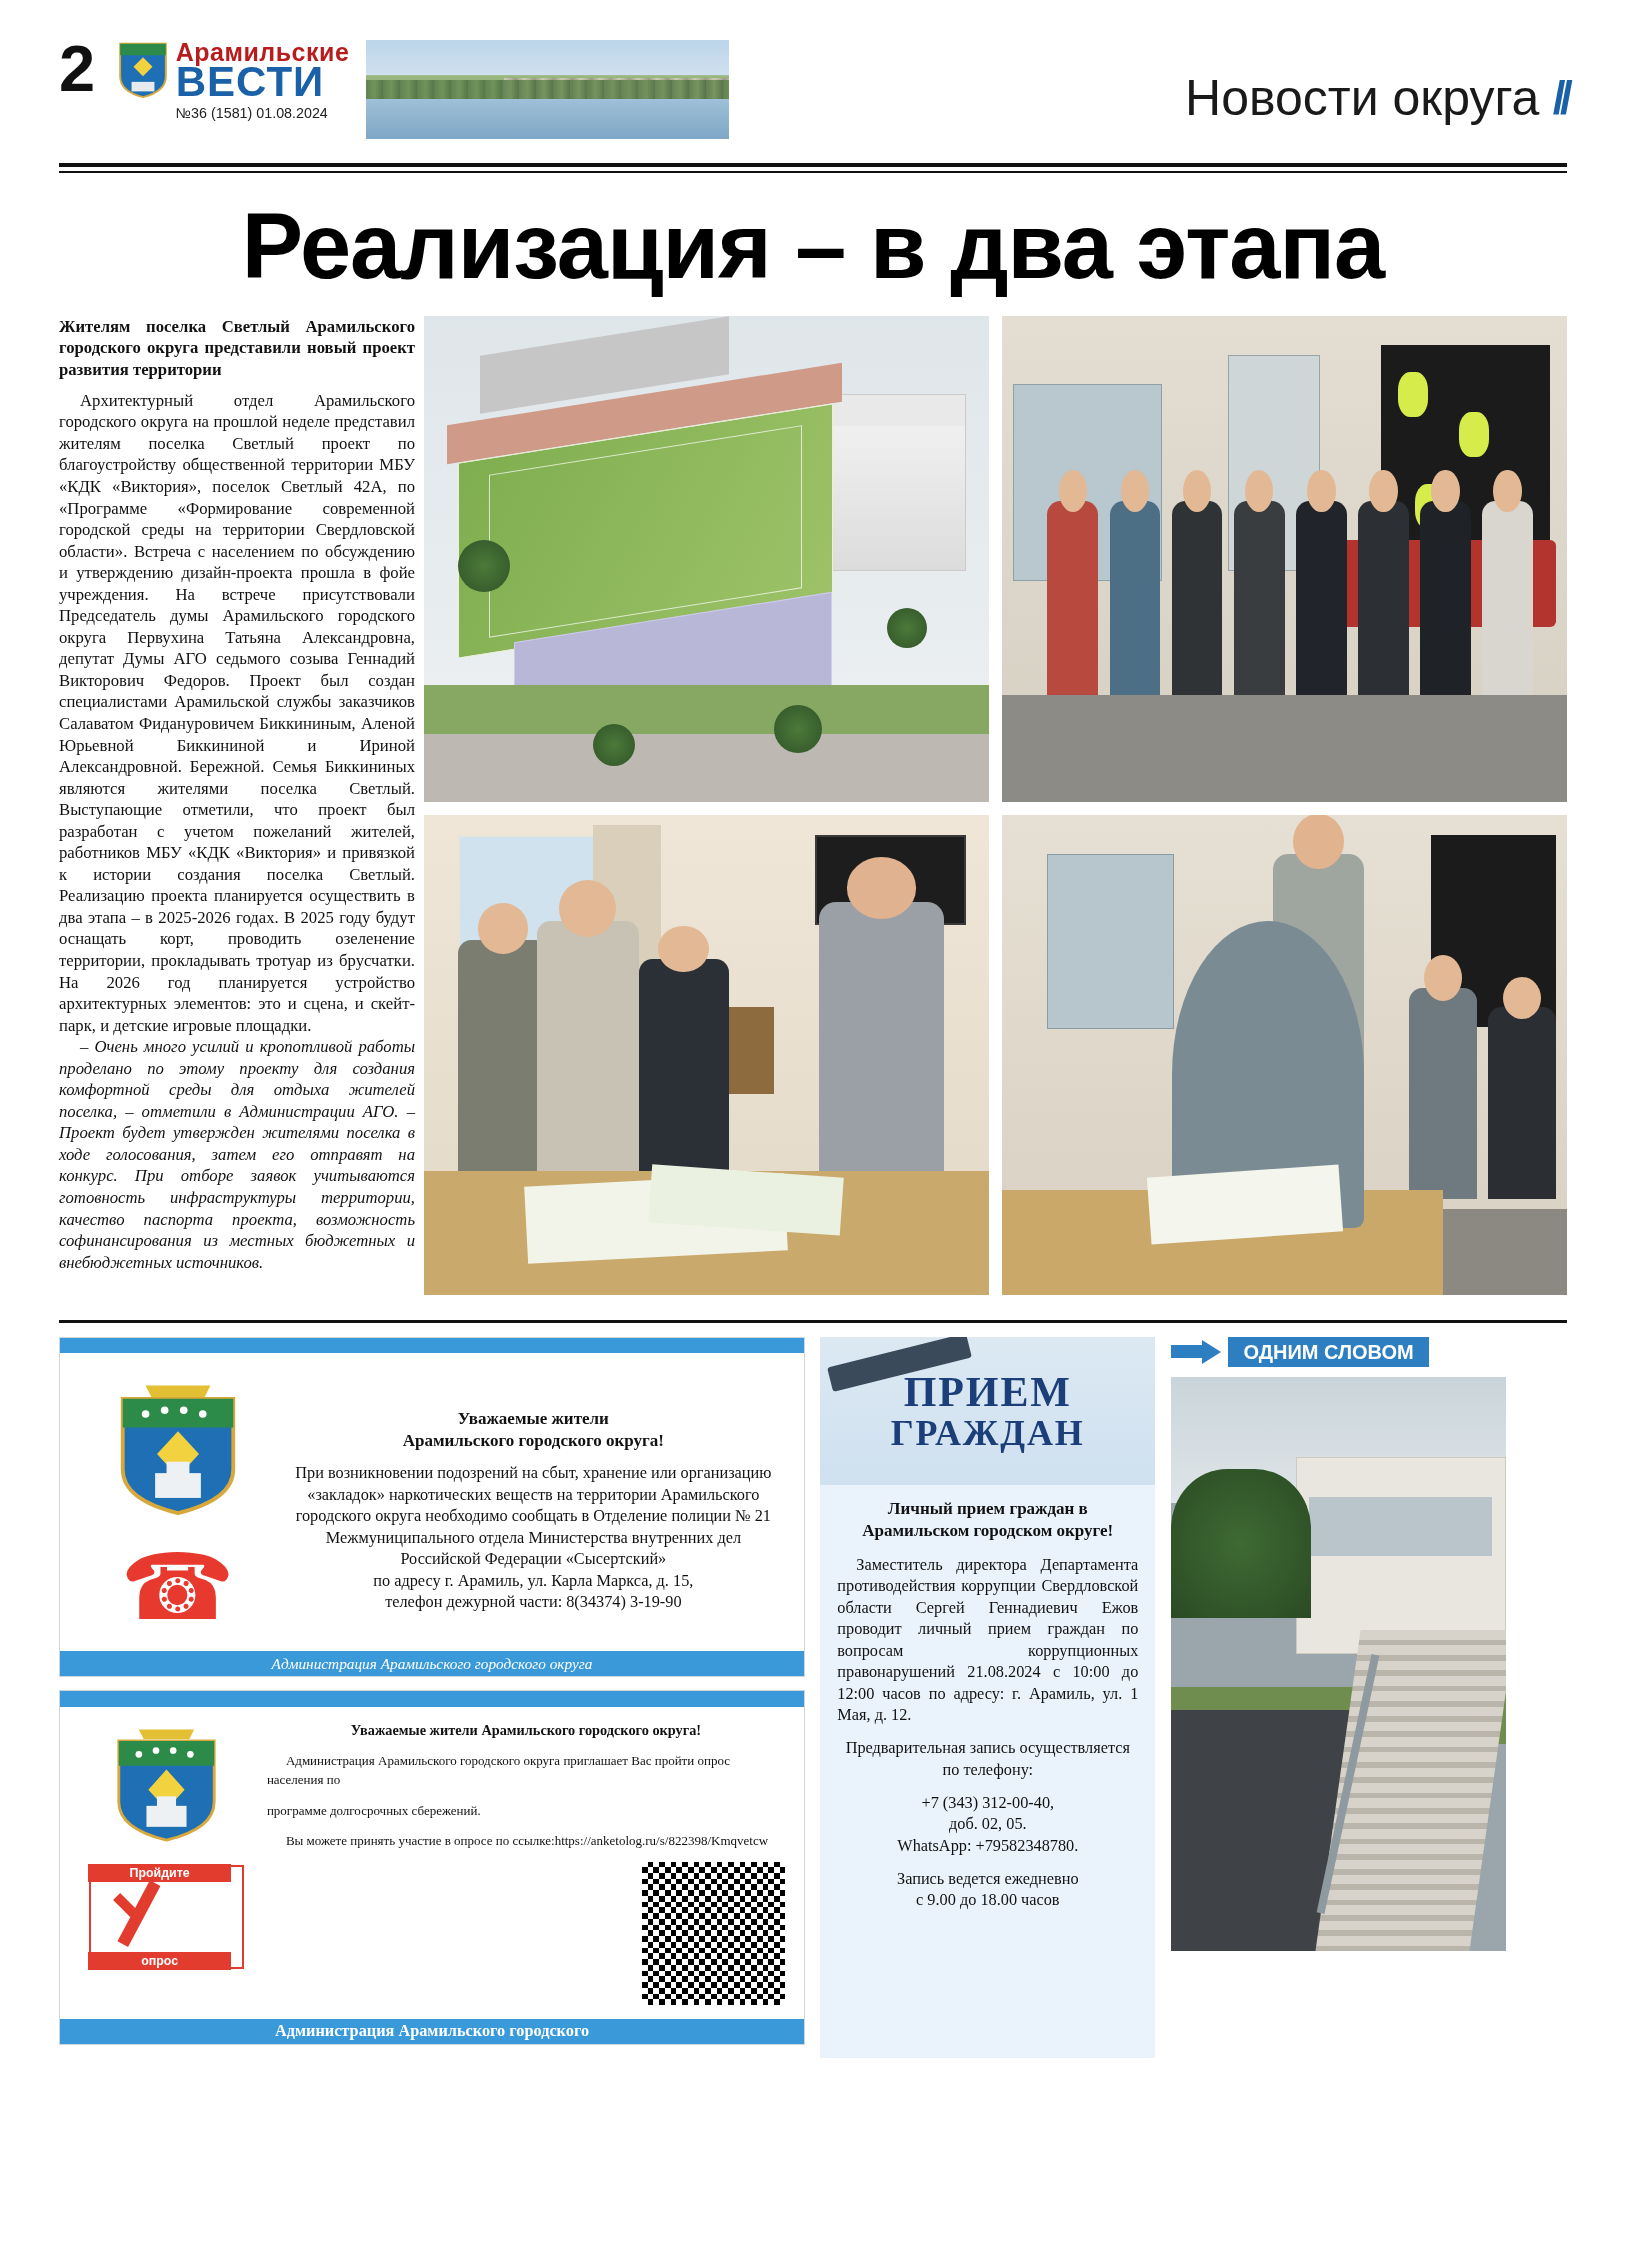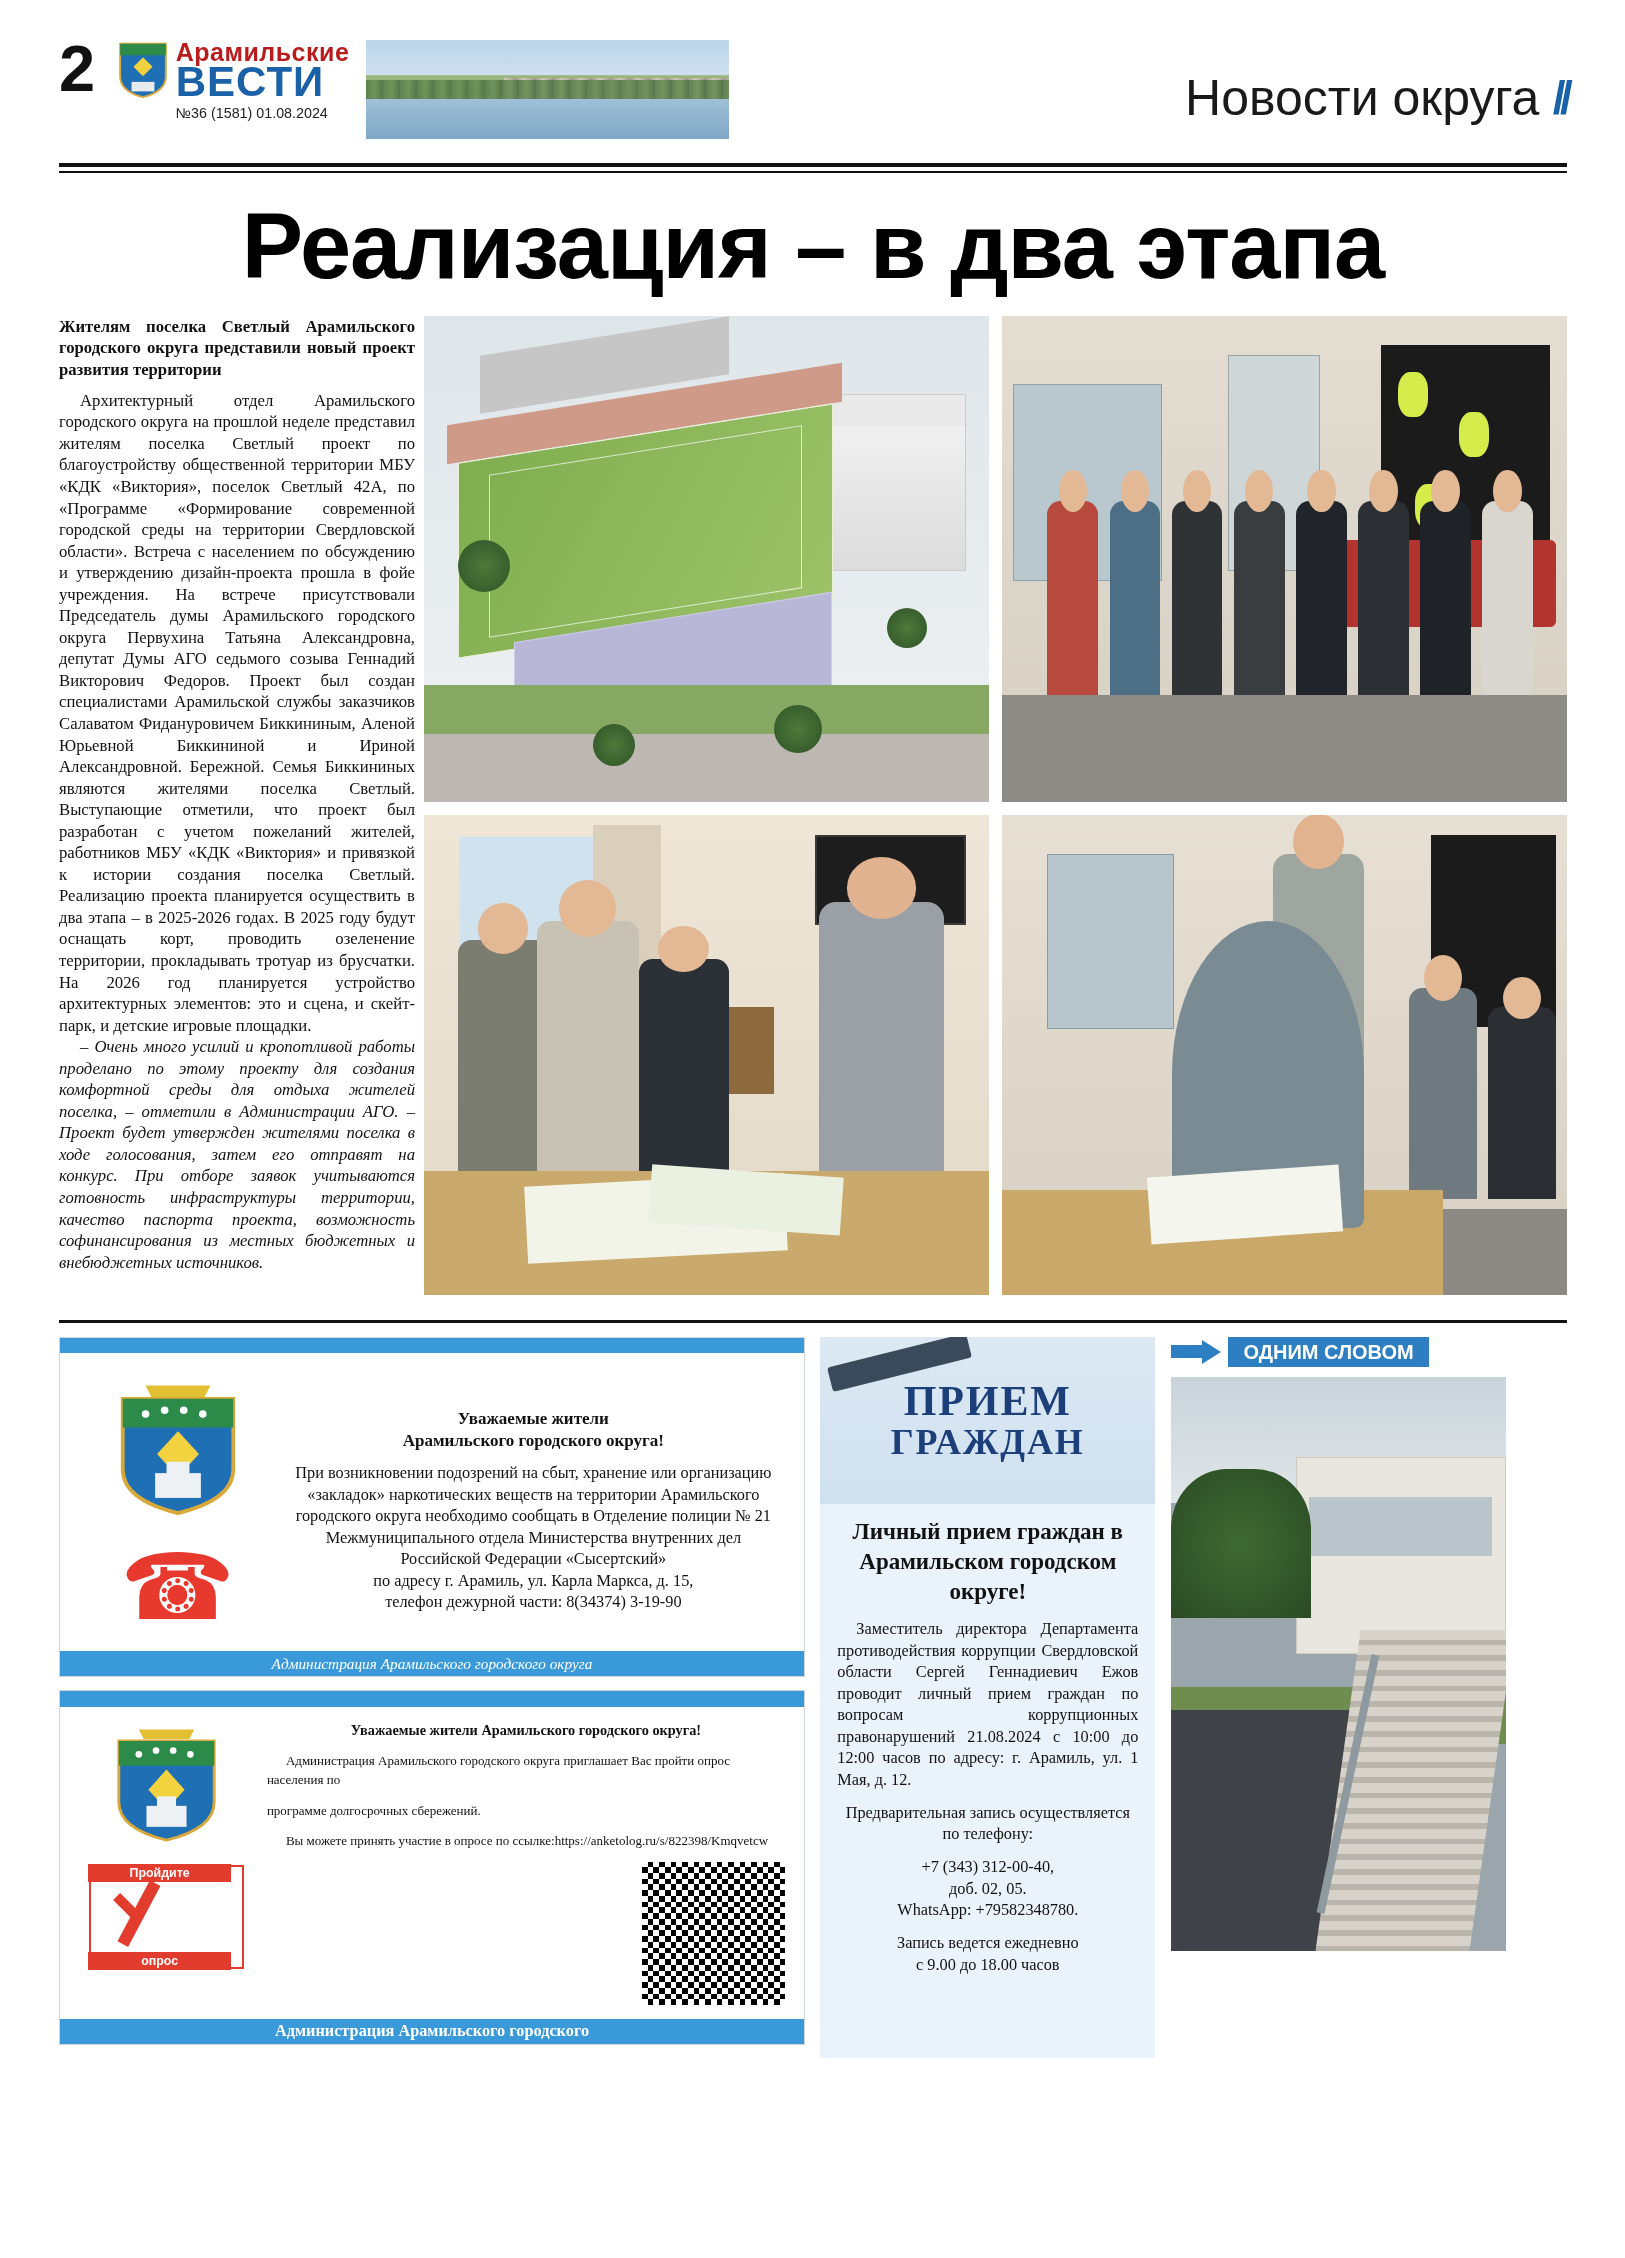--- a/index.html
+++ b/index.html
@@ -175,29 +175,29 @@
   .survey-right .sh { text-align:center; font-weight:bold; font-size:14.3px; margin-bottom:11.5px;}
   .survey-right p { margin:0 0 11.5px 0; text-indent:19px; text-align:left;}
   .qr { width:143px; height:143px; margin-left:auto; margin-top:5.7px;
     background:
       repeating-linear-gradient(90deg,#000 0 5.7px,#fff 5.7px 11.5px),
       repeating-linear-gradient(0deg,#000 0 5.7px,#fff 5.7px 11.5px);
     background-blend-mode:difference; background-color:#fff;
   }
 
   .recept-col { width:335px; flex:0 0 335px; background:#eaf3fb; padding:0 0 11.5px 0; }
-  .recept-banner { height:167px; position:relative; overflow:hidden;
+  .recept-banner { height:148px; position:relative; overflow:hidden;
     background:linear-gradient(#dce9f3,#cfe0ef); display:flex; flex-direction:column;
     align-items:center; justify-content:center; }
   .recept-banner .b1 { font-family:"Liberation Serif", serif; font-weight:bold; font-size:42px; color:#1c3f7a; letter-spacing:1.9px;}
   .recept-banner .b2 { font-family:"Liberation Serif", serif; font-weight:bold; font-size:36px; color:#1c3f7a; letter-spacing:1.9px; margin-top:-3.8px;}
   .recept-banner .pen { position:absolute; left:7.6px; top:13.4px; width:143px; height:25px; background:#3b4a5a;
     transform:rotate(-14deg); border-radius:2.9px; }
   .recept-body { padding:13.4px 17px 0 17px; font-size:16.3px; line-height:1.32; text-align:justify; }
-  .recept-body .rh { text-align:center; font-weight:bold; font-size:23px; line-height:1.3; margin-bottom:11.5px;}
+  .recept-body .rh { text-align:center; font-weight:bold; font-size:17px; line-height:1.3; margin-bottom:11.5px;}
   .recept-body p { margin:0 0 11.5px 0; text-indent:19px;}
   .recept-body p.center { text-indent:0; text-align:center; }
 
   .word-col { width:335px; flex:0 0 335px; }
   .word-head { display:flex; align-items:center; gap:7.6px; margin-bottom:9.6px;}
   .word-arrow { width:50px; height:25px; position:relative; }
   .word-arrow:before{content:"";position:absolute;left:0;top:5.7px;width:34px;height:12.4px;background:#2d7fc1;}
   .word-arrow:after{content:"";position:absolute;left:31px;top:0;border-left:19px solid #2d7fc1;border-top:12.4px solid transparent;border-bottom:12.4px solid transparent;}
   .word-title { background:#2d7fc1; color:#fff; font-family:"Liberation Sans", sans-serif; font-weight:bold;
     font-size:20px; padding:3.8px 15.3px; }

